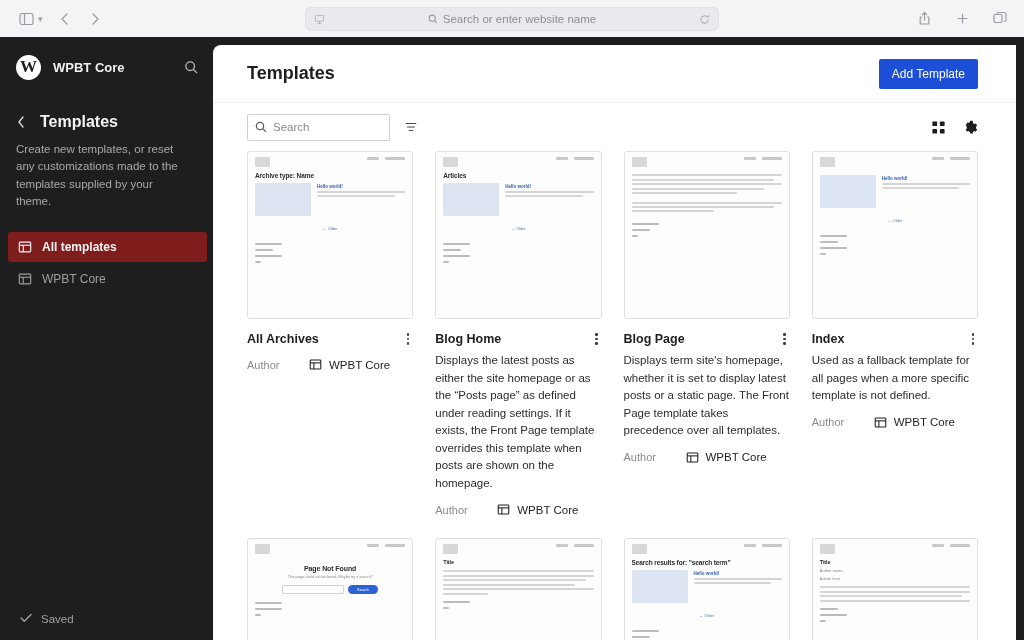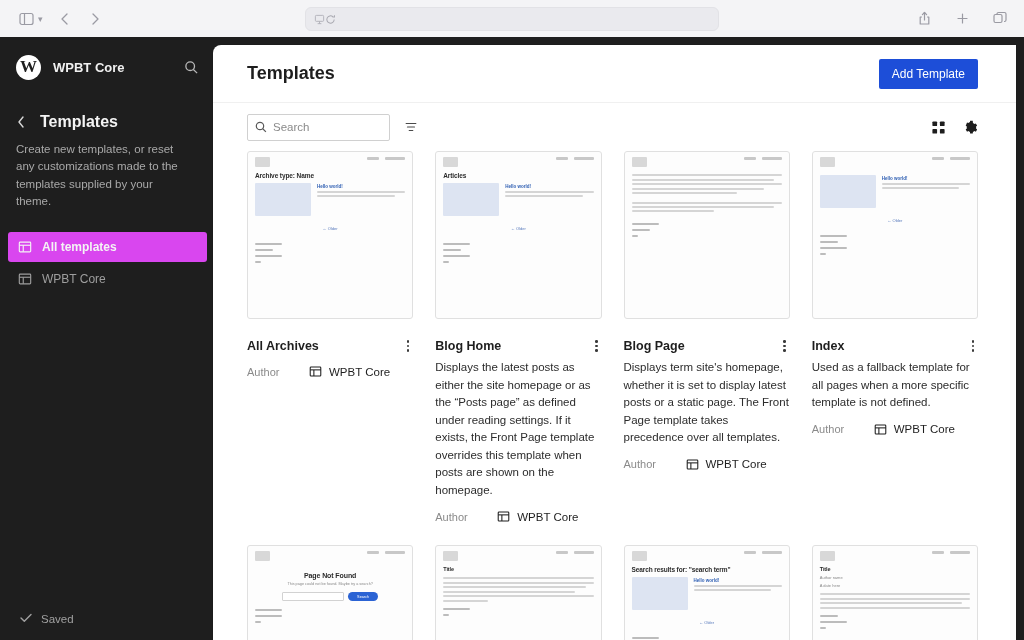--- a/index.html
+++ b/index.html
@@ -102,21 +102,21 @@
 
   .sb-nav { margin-top: 22px; padding: 0 8px; }
   .sb-item {
     display: flex; align-items: center;
     height: 30px; padding: 0 10px;
     border-radius: 3px;
     font-size: 12px;
     color: #9e9e9e;
     margin-bottom: 2px;
   }
-  .sb-item.active { background: #d946ef; color: #f4f4f4; font-weight: bold; }
+  .sb-item.active { background: #7f1d1d; color: #f4f4f4; font-weight: bold; }
   .sb-item-icon { margin-right: 10px; display: flex; align-items: center; }
 
   .sb-footer {
     position: absolute; bottom: 0; left: 0;
     width: 215px; height: 42px;
     display: flex; align-items: center;
     padding: 0 20px;
     font-size: 11.5px; color: #a0a0a0;
   }
   .sb-footer .check { margin-right: 9px; font-size: 11px; }
@@ -260,21 +260,21 @@
   }
   .mini-center-sub {
     text-align: center; font-size: 3.8px; color: #8a8a8a; margin-top: 3px;
   }
   .mini-para { margin-top: 5px; }
   .mini-para .mini-line { margin-bottom: 2.5px; }
 
   
   .card-title-row {
     display: flex; align-items: flex-start; justify-content: space-between;
-    margin-top: 19px;
+    margin-top: 12px;
   }
   .card-title { font-size: 12.5px; font-weight: bold; color: #1e1e1e; line-height: 1.3; }
   .kebab {
     display: flex; flex-direction: column; gap: 2px; align-items: center;
     padding: 2px 4px; flex-shrink: 0;
   }
   .kebab i { width: 2.5px; height: 2.5px; background: #3a3a3a; border-radius: 50%; display: block; }
   .card-desc {
     font-size: 11.5px; line-height: 1.52; color: #2c2c2c;
     margin-top: 5px;
@@ -311,20 +311,29 @@
   </div>
 
   <div class="urlbar">
     <span class="urlbar-icon">
       <svg width="11" height="11" viewBox="0 0 12 12" fill="none" stroke="currentColor" stroke-width="1">
           <rect x="1.5" y="1.5" width="9" height="6.5" rx="1"></rect>
           <line x1="4" y1="10.5" x2="8" y2="10.5"></line>
           <line x1="6" y1="8" x2="6" y2="10.5"></line>
         </svg>
     </span>
+    <div class="urlbar-center">
+      <span style="display:flex;color:#9a9aa2">
+        <svg width="10" height="10" viewBox="0 0 11 11" fill="none" stroke="currentColor" stroke-width="1.2">
+            <circle cx="4.6" cy="4.6" r="3.4"></circle>
+            <line x1="7.2" y1="7.2" x2="10" y2="10"></line>
+          </svg>
+      </span>
+      <span class="urlbar-placeholder">Search or enter website name</span>
+    </div>
     <span class="urlbar-reload">
       <svg width="11" height="11" viewBox="0 0 12 12" fill="none" stroke="currentColor" stroke-width="1.1">
           <path d="M10 6a4 4 0 1 1-1.4-3"></path>
           <polyline points="10.3,1.3 10.3,3.4 8.2,3.4"></polyline>
         </svg>
     </span>
   </div>
 
   <div class="chrome-right">
     <div class="chrome-btn">

